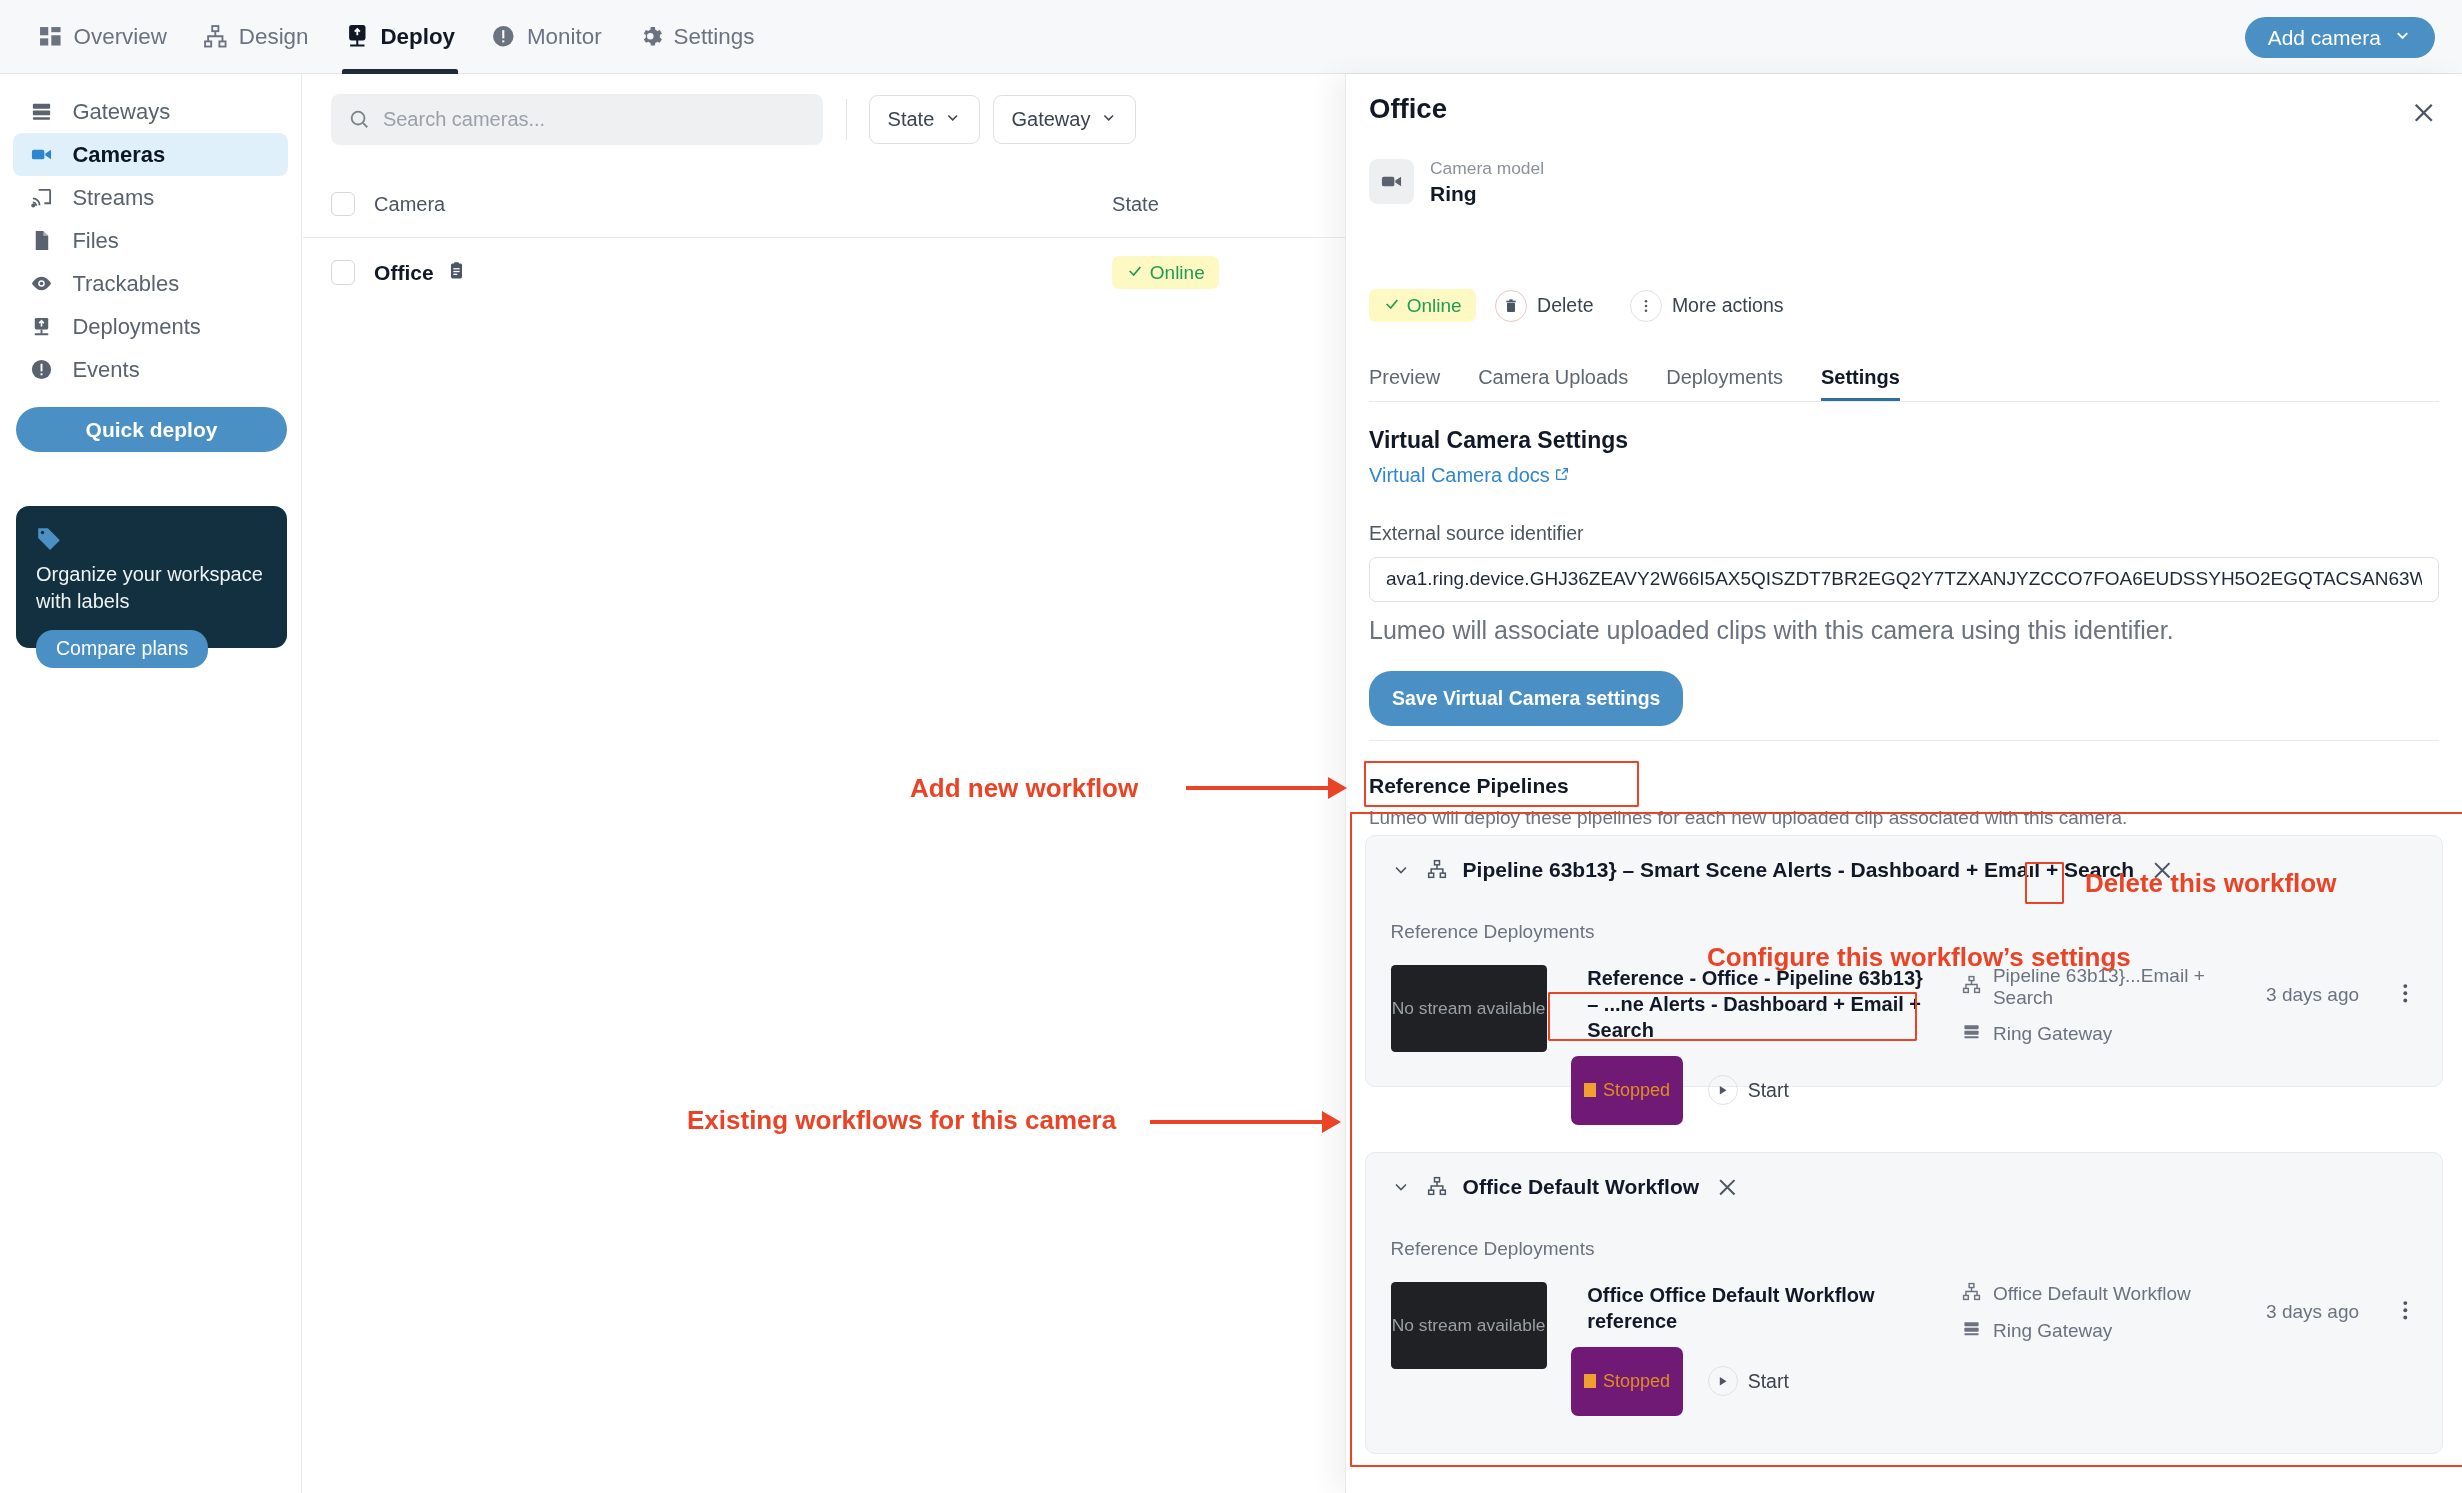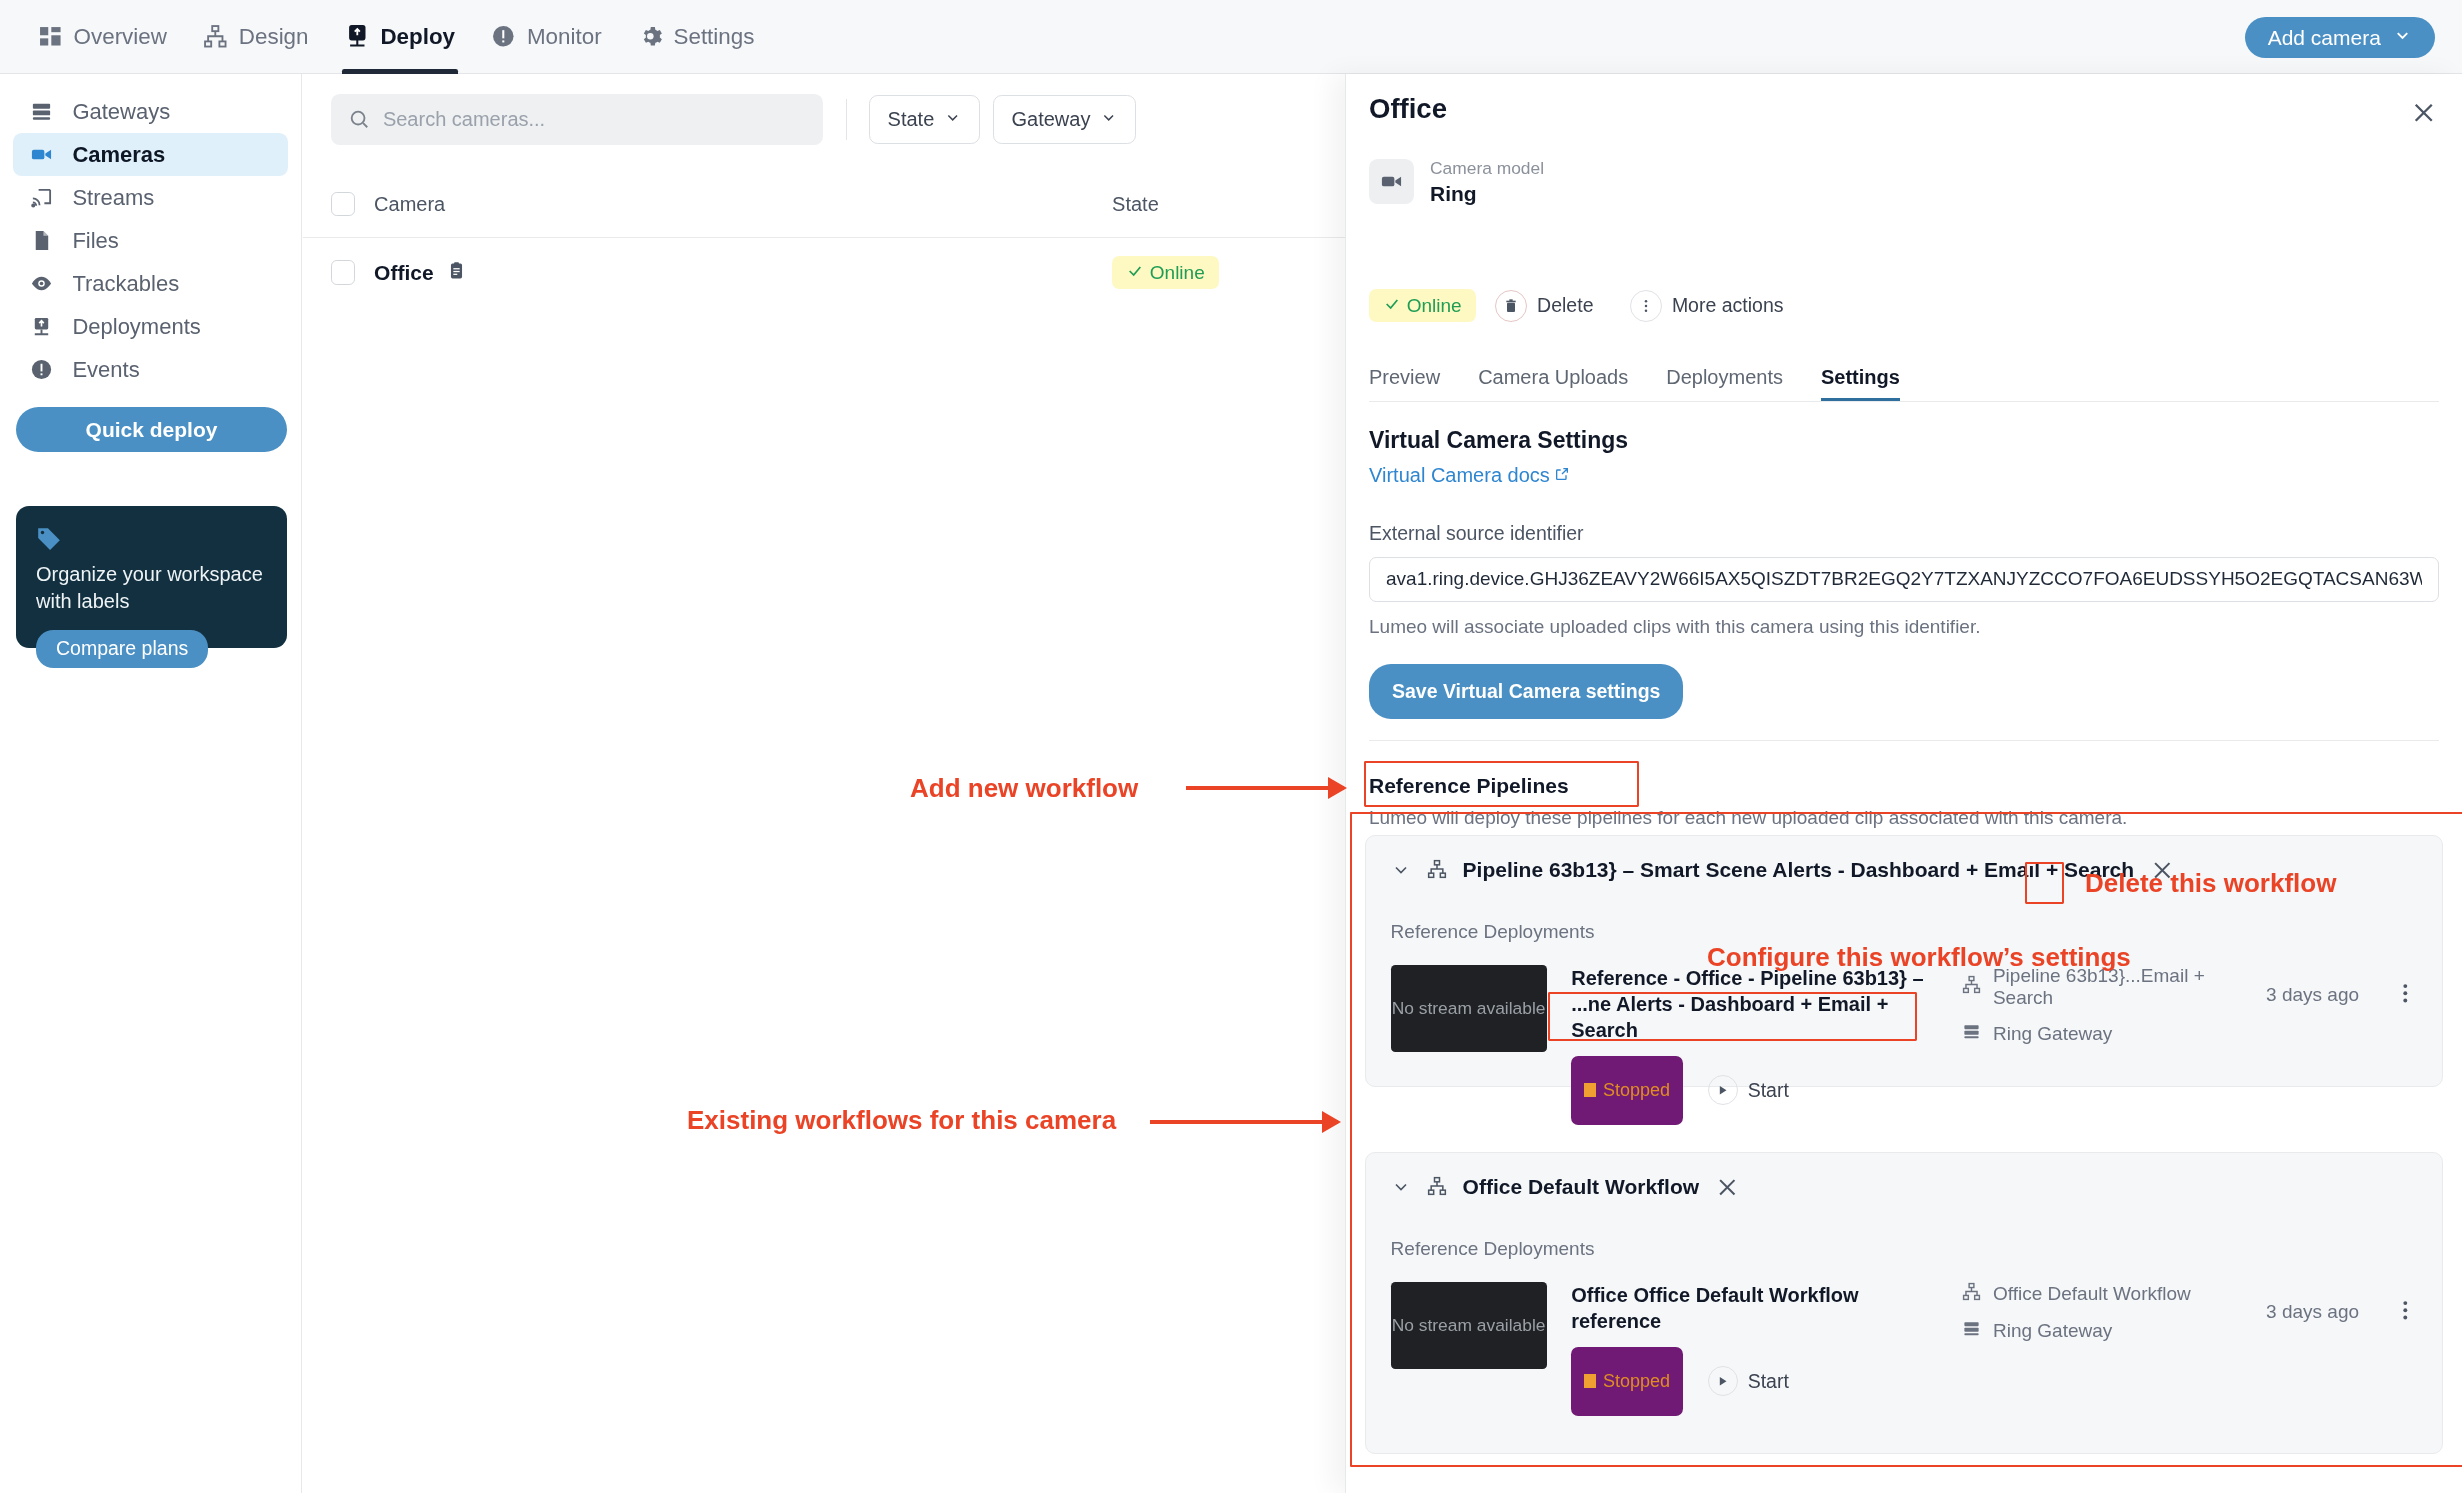--- a/index.html
+++ b/index.html
@@ -133,21 +133,21 @@
 
   .vcs { position:absolute; left:23px; right:23px; top: 353px; }
   .vcs h3 { font-size: 23px; color:#111827; }
   .vcs a { display:inline-flex; align-items:center; gap:4px; color:#2f86d0; font-size: 20px; text-decoration:none; margin-top: 10px; cursor:pointer; }
   .field-lbl { font-size: 19.5px; color:#4b5563; margin-top: 35px; }
   .field-in {
     margin-top: 11.6px; height: 45px; width: 100%; border: 0.7px solid #dcdfe3;
     border-radius: 7.2px; padding: 0 16px; font-size: 19px; color:#1f2937;
     outline:none; font-family: "Liberation Sans", sans-serif;
   }
-  .helper { font-size: 19px; color:#6b7280; margin-top: 14.5px; }
+  .helper { font-size: 25px; color:#6b7280; margin-top: 14.5px; }
   .blue-btn {
     margin-top: 26px; background:#4a90c4; color:#fff; border:none; border-radius: 22px;
     height: 55px; padding: 0 23px; font-size: 19.5px; font-weight:bold; cursor:pointer;
     font-family: "Liberation Sans", sans-serif;
   }
   .hr { position:absolute; left:23px; right:23px; top: 666px; height:0.7px; background:#e8eaec; }
 
   .refpipes { position:absolute; left:23px; right:23px; top: 700px; }
   .refpipes h4 { font-size: 21px; color:#111827; }
   .refpipes p { font-size: 19px; color:#6b7280; margin-top: 8.7px; }
@@ -163,21 +163,21 @@
   .pipe-name { font-size: 21px; font-weight:bold; color:#111827; }
   .x-btn { width: 24.6px; height: 24.6px; cursor:pointer; }
   .refdep-lbl { font-size: 19px; color:#6b7280; margin-top: 38px; }
   .dep-row { display:flex; align-items:flex-start; margin-top: 22px; }
   .nostream {
     width: 156px; height: 87px; background:#1f2124; border-radius: 4.3px; color:#9aa0a6;
     font-size: 17.4px; display:flex; align-items:center; justify-content:center;
     text-align:center; line-height:1.3; flex:0 0 auto;
   }
   .dep-mid { margin-left: 24.6px; width: 376px; }
-  .dep-title { font-size: 20px; font-weight:bold; color:#111827; line-height:1.3; }
+  .dep-title { font-size: 20px; font-weight:bold; color:#111827; line-height:1.3;margin-left:16px; }
   .dep-ctrls { display:flex; align-items:center; gap: 24.6px; margin-top: 13px; }
   .badge-stopped {
     display:inline-flex; align-items:center; gap:7.2px; background:#701a75; color:#e08c23;
     border-radius: 7.2px; padding: 24px 13px; font-size: 18px;
   }
   .sq { width: 11.6px; height: 14.5px; background:#f0a030; display:block; }
   .start-btn { display:flex; align-items:center; gap:10px; font-size: 19.5px; color:#3b4250; cursor:pointer; background:none; border:none; font-family:"Liberation Sans", sans-serif; }
   .play-c { width: 30px; height: 30px; border-radius:50%; border:0.7px solid #dfe2e6; display:flex; align-items:center; justify-content:center; }
   .dep-meta { margin-left: 24.6px; width: 289px; }
   .meta-line { display:flex; align-items:center; gap:11.6px; font-size: 19px; color:#6b7280; margin-bottom: 13px; }

